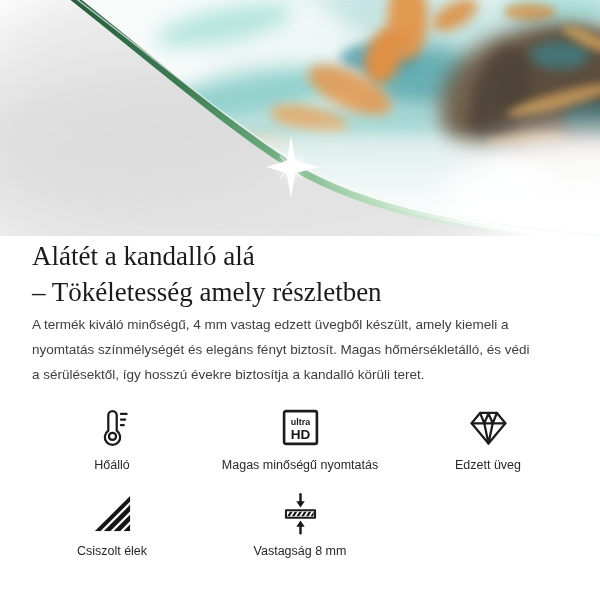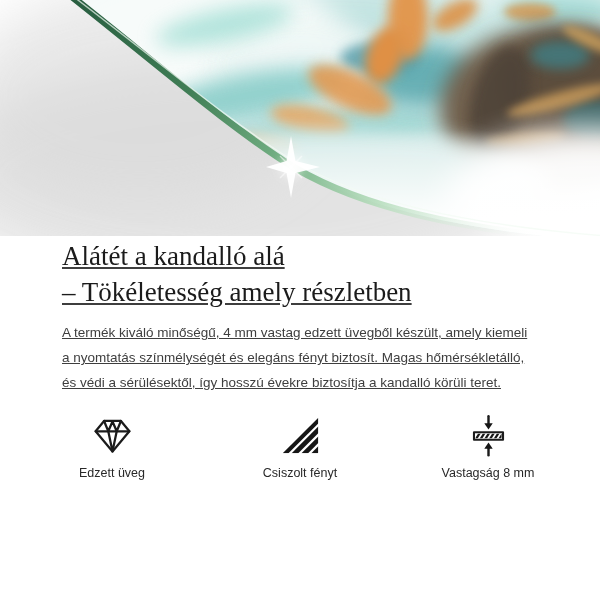--- a/index.html
+++ b/index.html
@@ -3,27 +3,27 @@
 <meta charset="utf-8">
 <style>
   html,body{margin:0;padding:0;}
   body{
     width:600px;height:600px;background:#ffffff;overflow:hidden;
     font-family:"Liberation Sans",sans-serif;color:#3e3e3e;
     -webkit-font-smoothing:antialiased;
   }
   .hero{position:relative;width:600px;height:236px;background:#ffffff;}
   .hero svg{display:block;}
-  .content{padding:0 62px;text-decoration:underline;}
+  .content{padding:0 32px;}
   .title{
     font-family:"Liberation Serif",serif;font-weight:400;
     font-size:27px;line-height:36px;color:#1b1b1b;margin:2px 0 0 0;
   }
   .desc{
-    margin:10px 0 0 0;font-size:13.5px;line-height:25px;color:#3e3e3e;
+    margin:2px 0 0 0;font-size:13.5px;line-height:25px;color:#3e3e3e;
     max-width:506px;
   }
   .features{
     margin:17px 18px 0 18px;
     display:grid;grid-template-columns:repeat(3,1fr);
     row-gap:17px;
   }
   .feature{display:flex;flex-direction:column;align-items:center;}
   .icon-box{height:46px;display:flex;align-items:center;justify-content:center;}
   .icon{width:45px;height:45px;}
@@ -130,21 +130,41 @@
 <div class="content">
   <h1 class="title">
     <span>Alátét a kandalló alá</span><br>
     <span>– Tökéletesség amely részletben</span>
   </h1>
   <p class="desc">A termék kiváló minőségű, 4 mm vastag edzett üvegből készült, amely kiemeli a nyomtatás színmélységét és elegáns fényt biztosít. Magas hőmérsékletálló, és védi a sérülésektől, így hosszú évekre biztosítja a kandalló körüli teret.</p>
 </div>
 
 <div class="features">
 
-
+  <div class="feature">
+    <div class="icon-box">
+      <svg class="icon" viewBox="0 0 48 48">
+        <path class="stroke" d="M19.5,11 A4.5,4.5 0 0 1 28.5,11 L28.5,27.5 A8.2,8.2 0 1 1 19.5,27.5 Z"></path>
+        <circle class="stroke" cx="24" cy="33.5" r="3.8"></circle>
+        <path class="stroke" d="M33,9.5 h6 M33,15.5 h4.5 M33,21.5 h3"></path>
+      </svg>
+    </div>
+    <div class="feature-label">Hőálló</div>
+  </div>
+
+  <div class="feature">
+    <div class="icon-box">
+      <svg class="icon" viewBox="0 0 48 48">
+        <rect class="stroke" x="6.5" y="6.5" width="35" height="35" rx="2" style="stroke-width:2.8"></rect>
+        <text x="24" y="21" font-size="9.5" text-anchor="middle">ultra</text>
+        <text x="24" y="36" font-size="14.5" text-anchor="middle">HD</text>
+      </svg>
+    </div>
+    <div class="feature-label">Magas minőségű nyomtatás</div>
+  </div>
 
 
   <div class="feature">
     <div class="icon-box">
       <svg class="icon" viewBox="0 0 48 48">
         <g style="stroke-width:2.1">
           <path class="stroke" d="M15,8.5 H33 L42,19.5 L24,41 L6,19.5 Z"></path>
           <path class="stroke" d="M6,19.5 H42"></path>
           <path class="stroke" d="M15,8.5 L19.5,19.5 L24,9 L28.5,19.5 L33,8.5"></path>
           <path class="stroke" d="M19.5,19.5 L24,41 L28.5,19.5"></path>
@@ -164,21 +184,21 @@
           </defs>
         <g clip-path="url(#triClip)" stroke="#161616" stroke-width="5">
           <line x1="3.5" y1="47" x2="45.5" y2="5"></line>
           <line x1="14" y1="47" x2="56" y2="5"></line>
           <line x1="24.5" y1="47" x2="66.5" y2="5"></line>
           <line x1="35" y1="47" x2="77" y2="5"></line>
           <line x1="45.5" y1="47" x2="87.5" y2="5"></line>
         </g>
       </svg>
     </div>
-    <div class="feature-label">Csiszolt fényt</div>
+    <div class="feature-label">Csiszolt élek</div>
   </div>
 
   <div class="feature">
     <div class="icon-box">
       <svg class="icon" viewBox="0 0 48 48">
         <defs>
             <clipPath id="barClip">
               <rect x="10" y="22" width="28" height="5"></rect>
             </clipPath>
           </defs>

